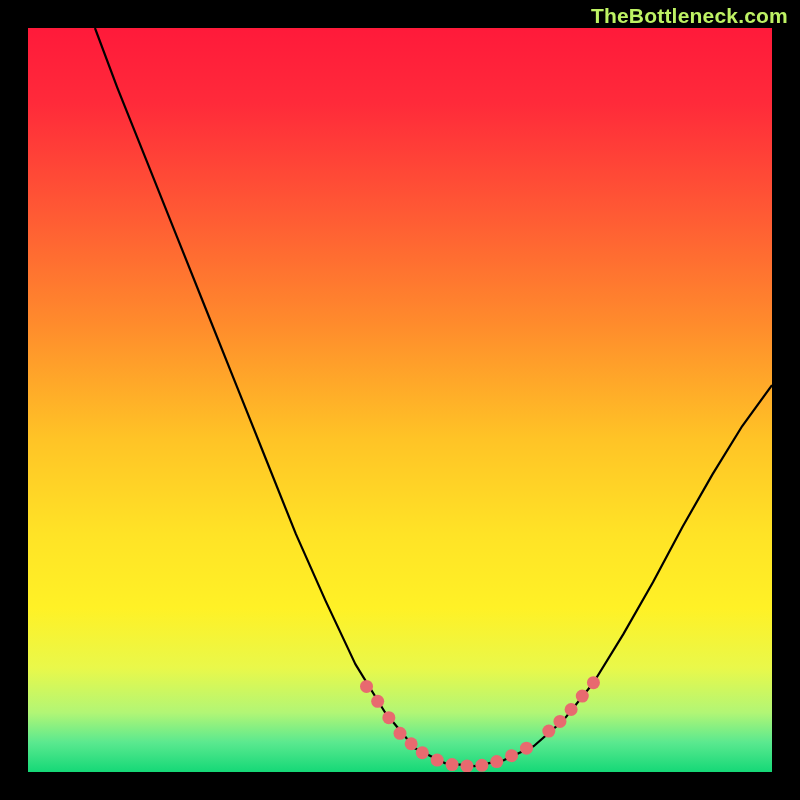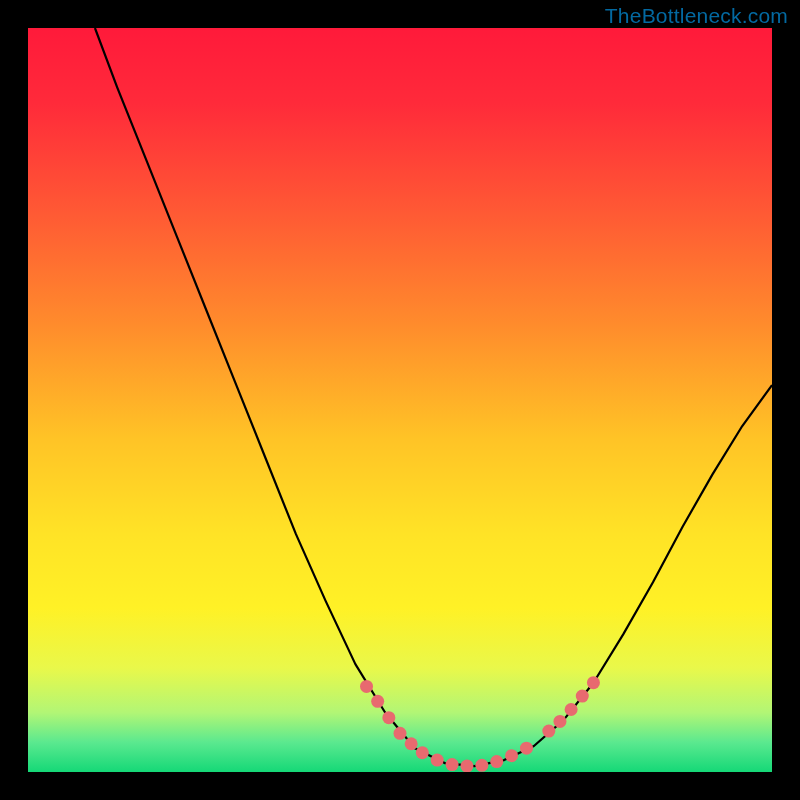--- a/index.html
+++ b/index.html
@@ -1,18 +1,18 @@
 <!DOCTYPE html>
 <html><head>
 <meta charset="utf-8">
 <style>
   * { margin: 0; padding: 0; box-sizing: border-box; }
   body { width: 800px; height: 800px; background: #000; position: relative; font-family: Arial, sans-serif; }
   .outer { width: 800px; height: 800px; background: #000; position: relative; }
-  .watermark { position: absolute; top: 4px; right: 12px; color: #0369a1; font-size: 21px; font-weight: normal; z-index: 10; letter-spacing: 0.2px; }
+  .watermark { position: absolute; top: 4px; right: 12px; color: #bef264; font-size: 21px; font-weight: bold; z-index: 10; letter-spacing: 0.2px; }
   .plot { position: absolute; left: 28px; top: 28px; width: 744px; height: 744px; }
   .plot svg { display: block; }
 </style>
 </head>
 <body>
 
 <div class="outer">
   <div class="watermark">TheBottleneck.com</div>
   <div class="plot">
     <svg id="chart-svg" width="744" height="744" viewBox="0 0 744 744">

